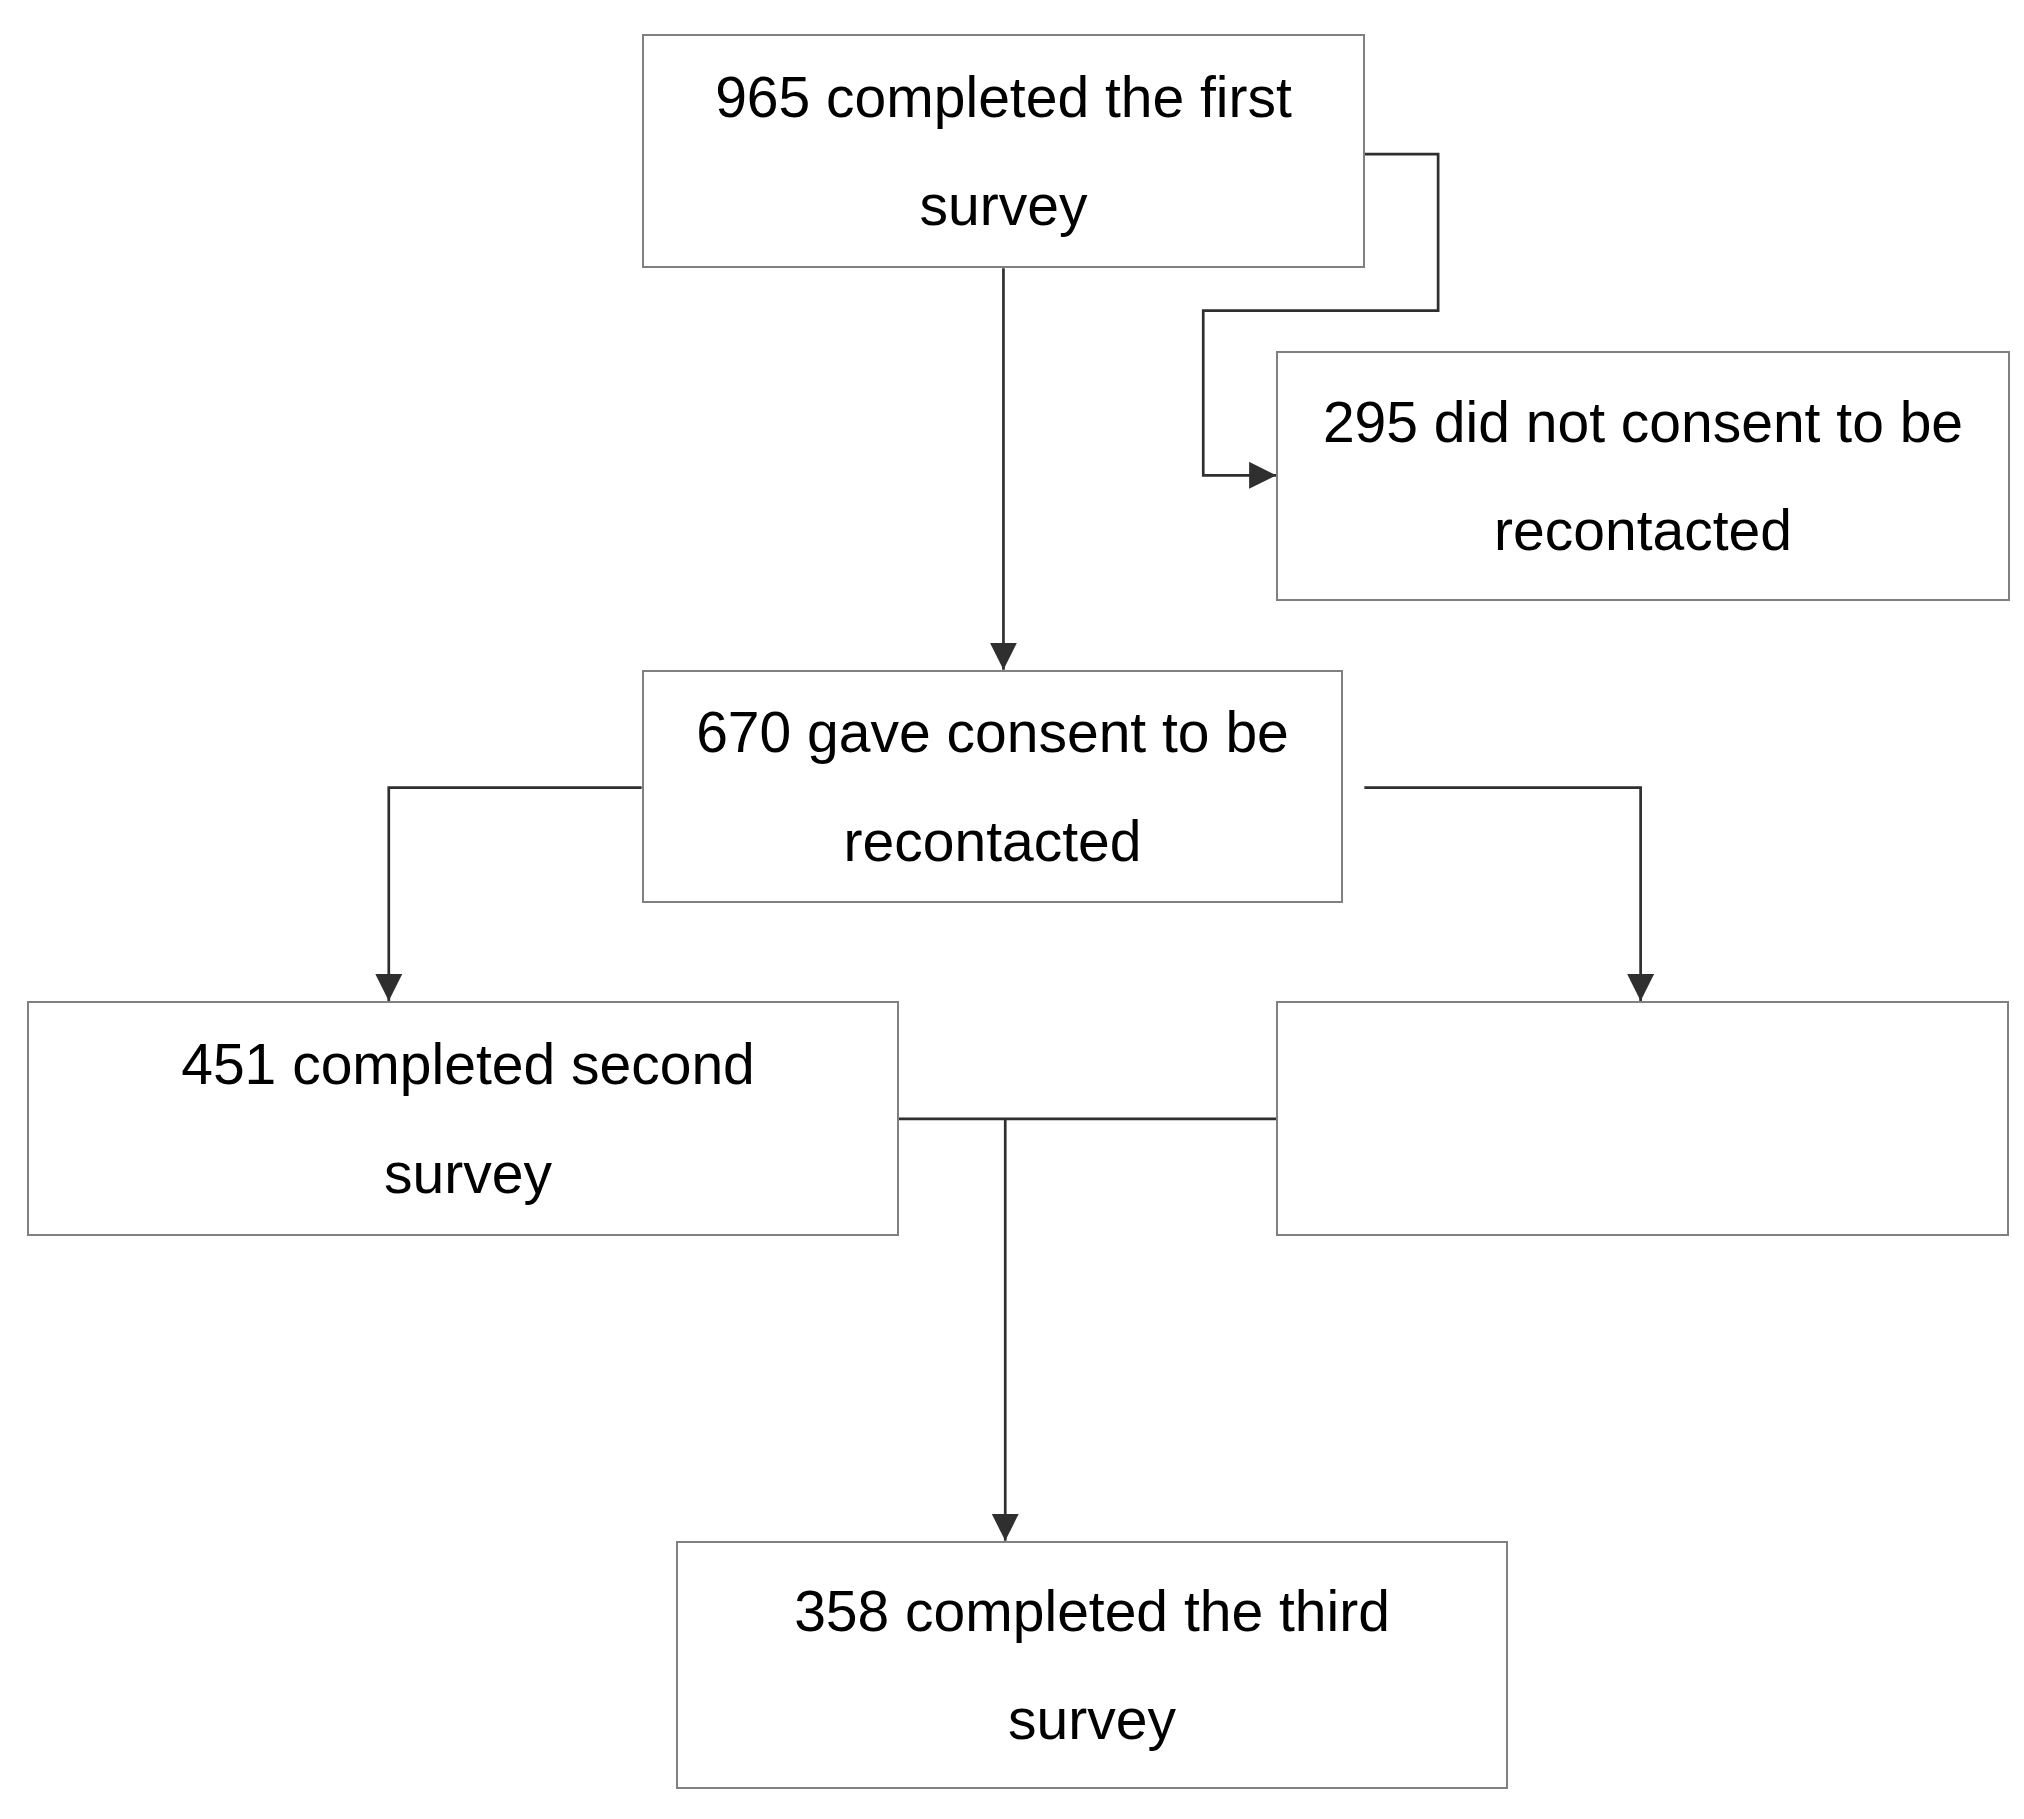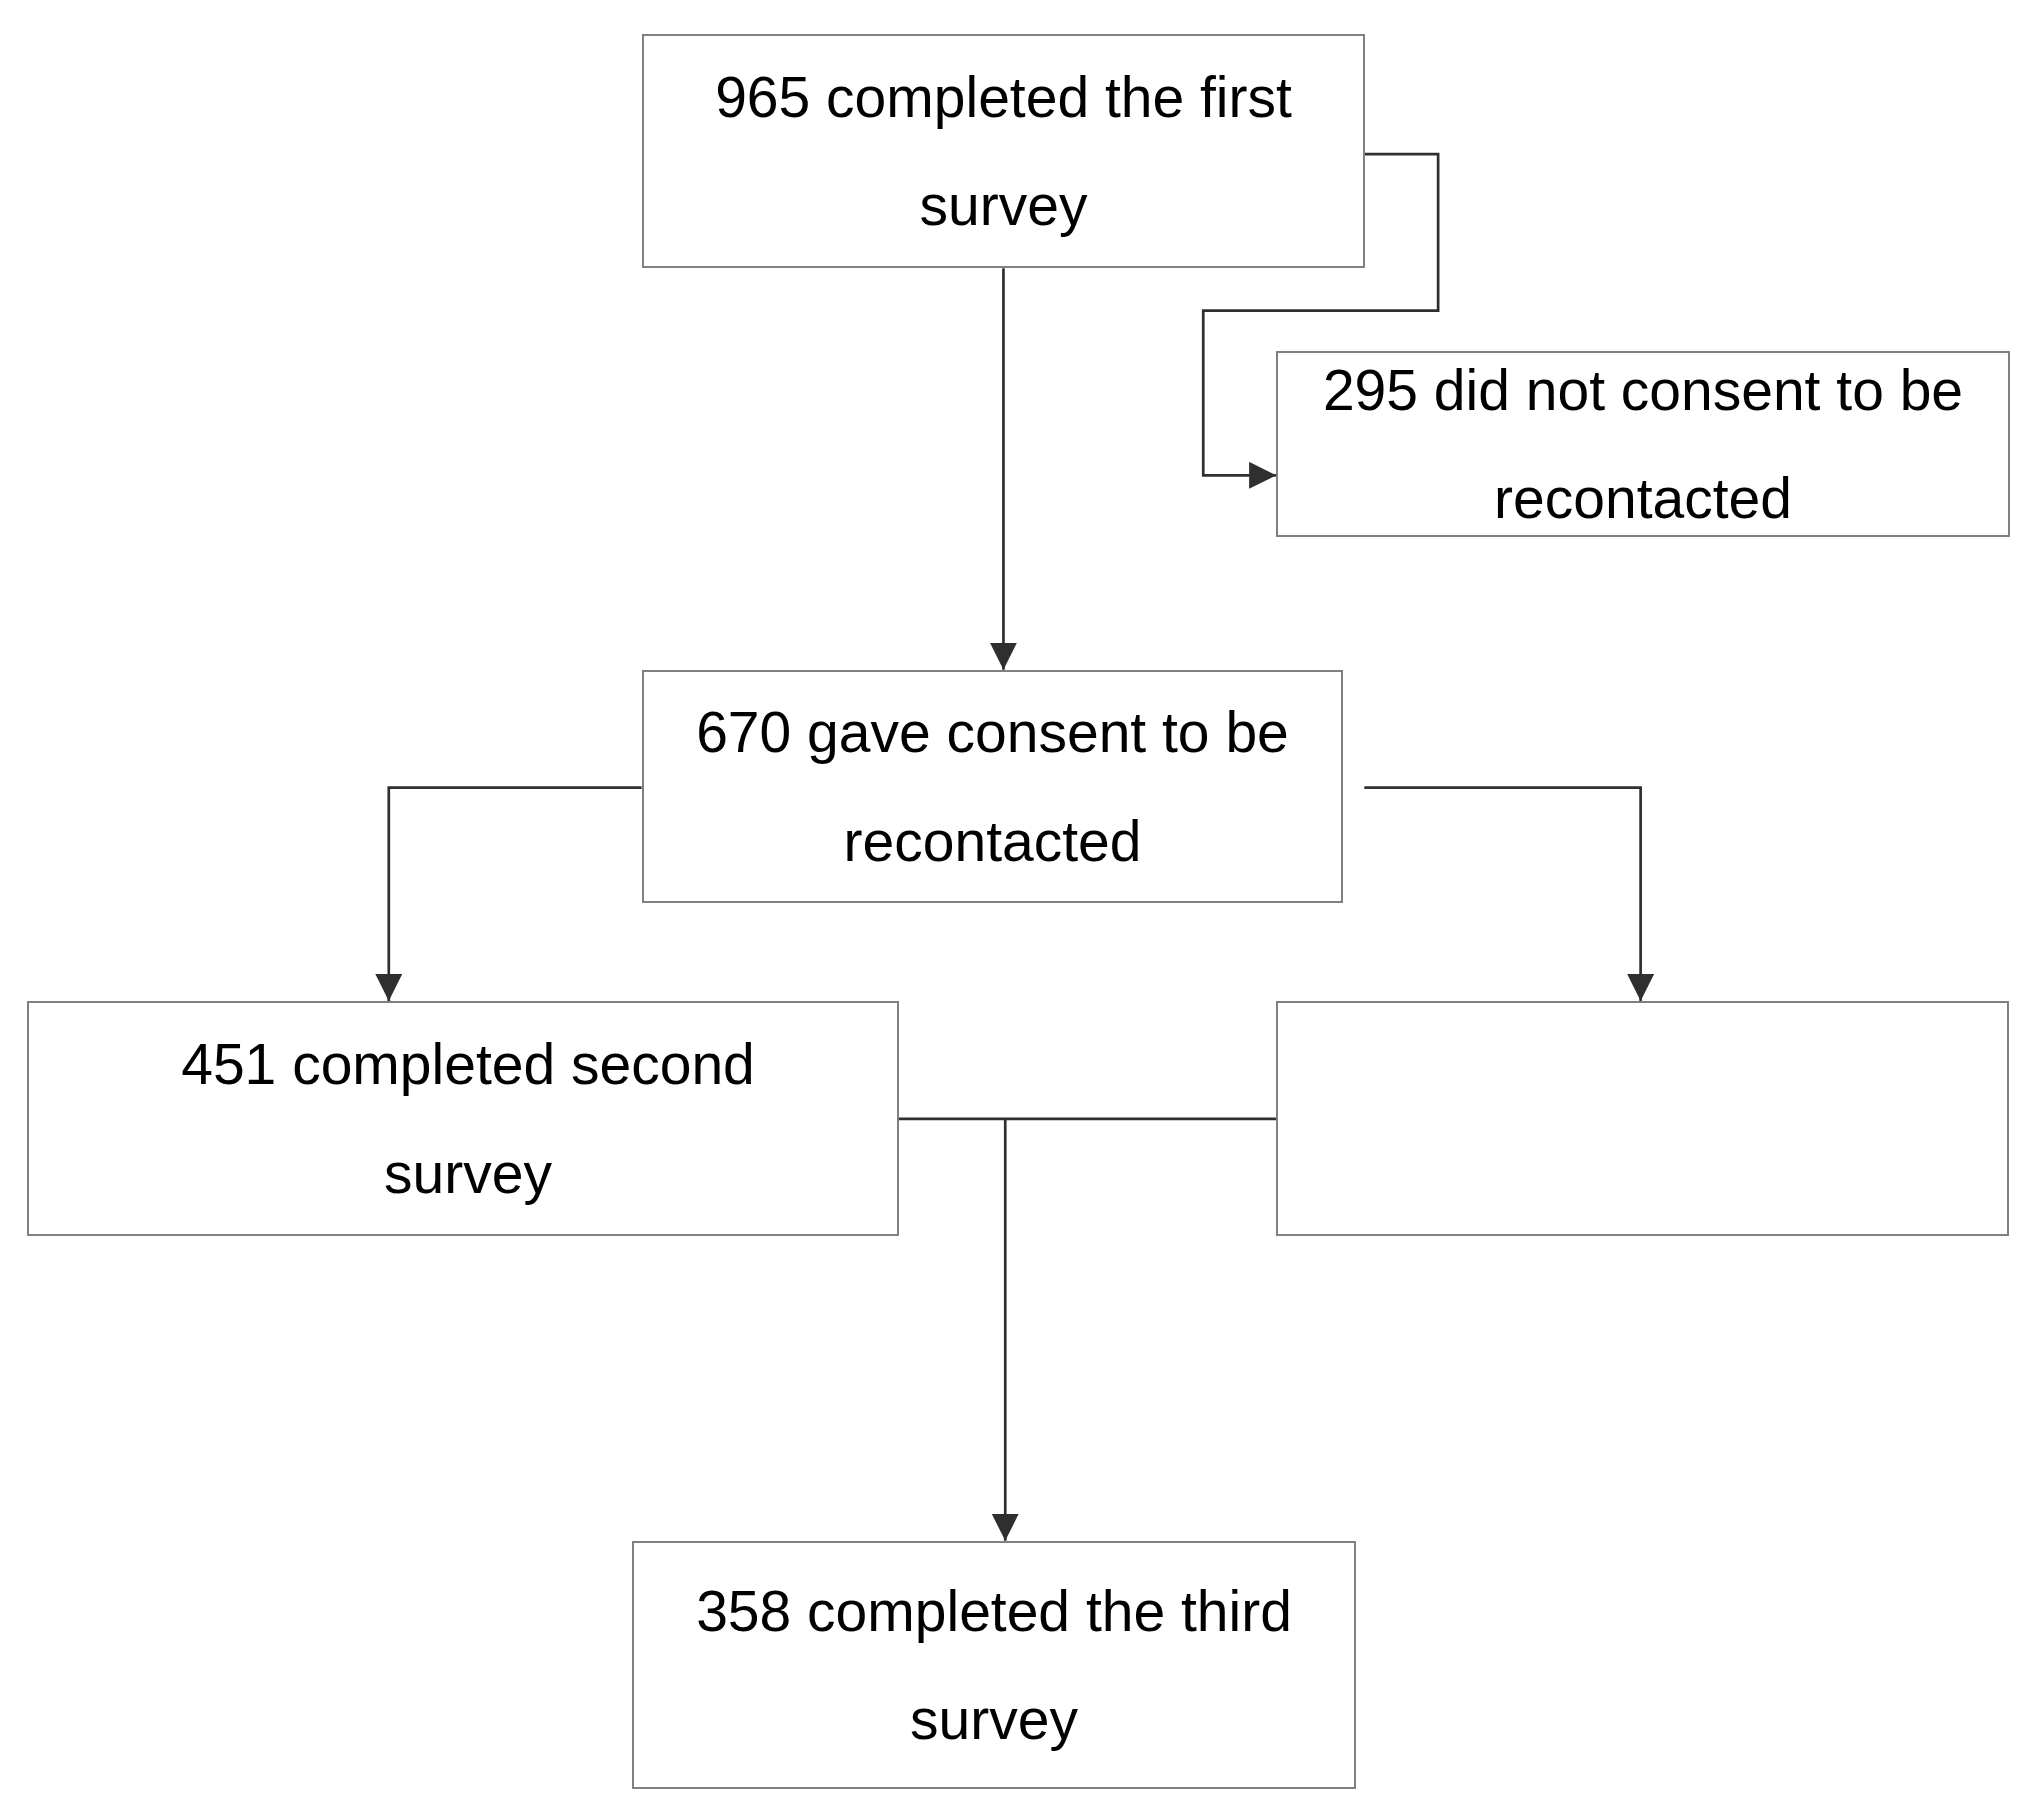--- a/index.html
+++ b/index.html
@@ -75,21 +75,21 @@
     <polyline points="1117,1243 1117,1712" marker-end="url(#arrowhead)"></polyline>
   </svg>
 
   <div class="box" style="left:642px; top:34px; width:723px; height:234px;">
     <div class="box-text">
       <span class="line">965 completed the first</span>
       <span class="line">survey</span>
     </div>
   </div>
 
-  <div class="box" style="left:1276px; top:351px; width:734px; height:186px;">
+  <div class="box" style="left:1276px; top:351px; width:734px; height:250px;">
     <div class="box-text">
       <span class="line">295 did not consent to be</span>
       <span class="line">recontacted</span>
     </div>
   </div>
 
   <div class="box" style="left:642px; top:670px; width:701px; height:233px;">
     <div class="box-text">
       <span class="line">670 gave consent to be</span>
       <span class="line">recontacted</span>
@@ -101,21 +101,21 @@
       <span class="line">451 completed second</span>
       <span class="line">survey</span>
     </div>
   </div>
 
   <div class="box" style="left:1276px; top:1001px; width:733px; height:235px;">
     <div class="box-text">
     </div>
   </div>
 
-  <div class="box" style="left:632px; top:1541px; width:724px; height:248px;">
+  <div class="box" style="left:676px; top:1541px; width:832px; height:248px;">
     <div class="box-text">
       <span class="line">358 completed the third</span>
       <span class="line">survey</span>
     </div>
   </div>
 
 </div>
 
 
 </body></html>

